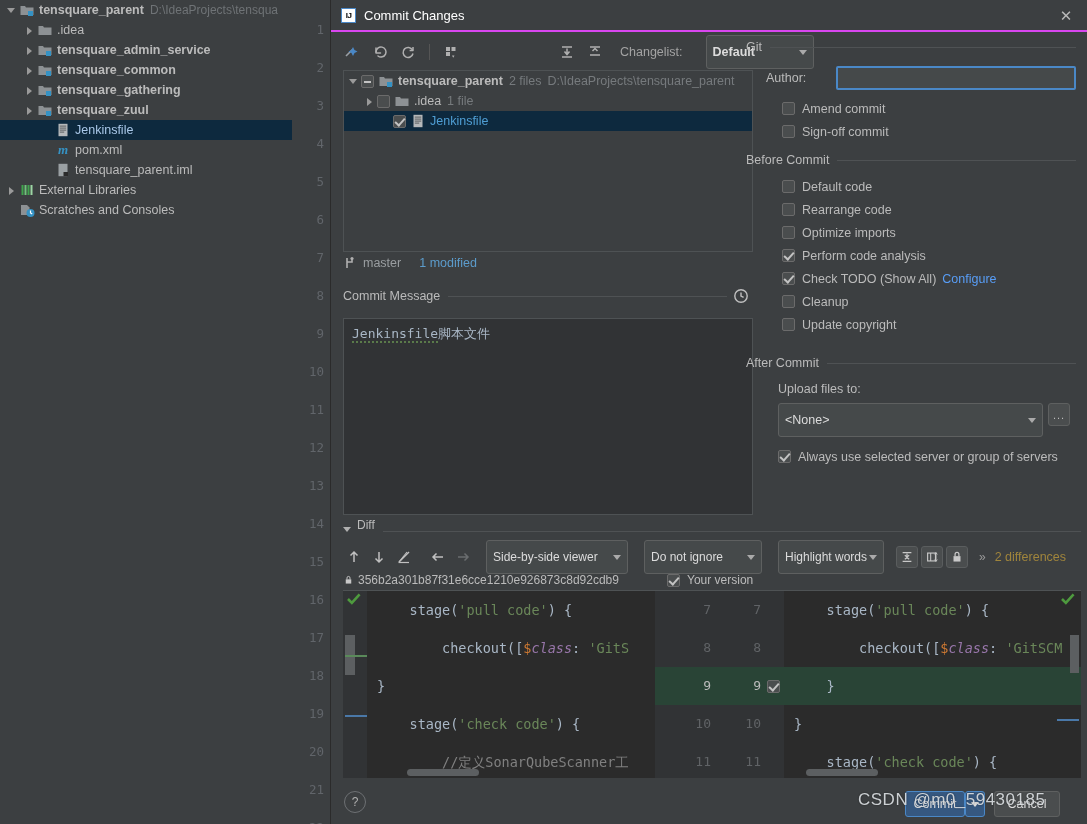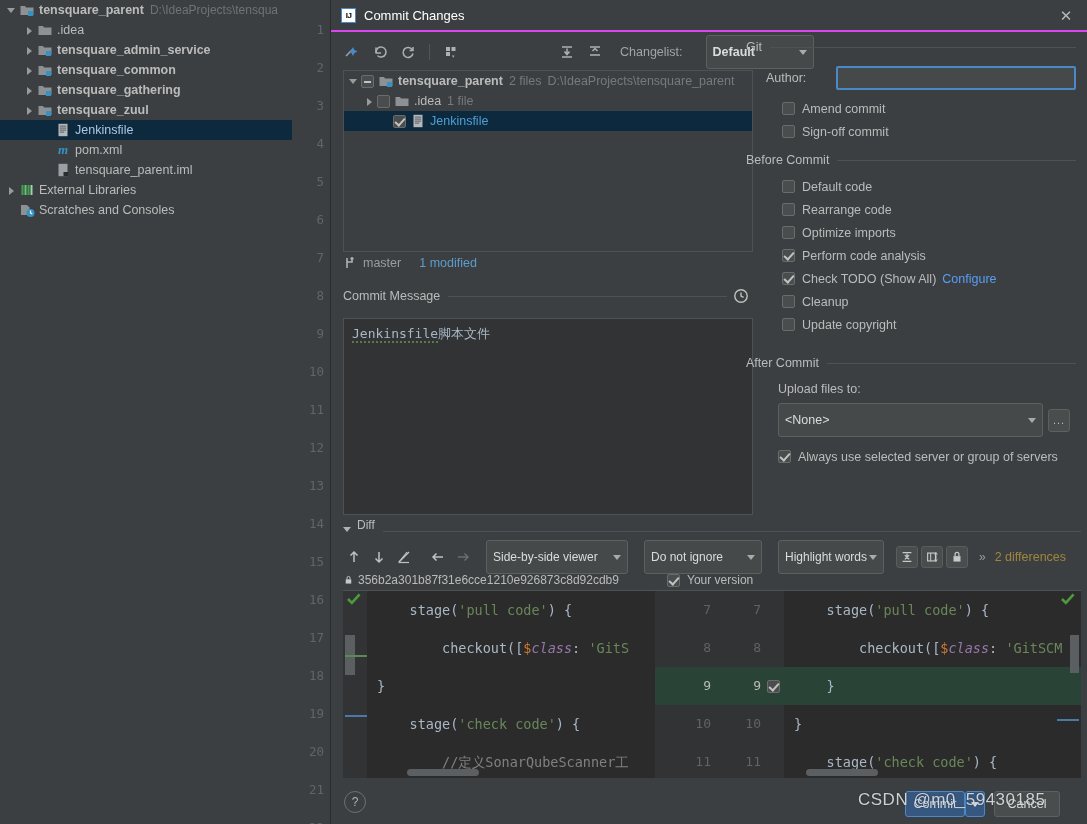--- a/index.html
+++ b/index.html
@@ -584,21 +584,21 @@
             <span>Update copyright</span>
           </div>
         </div>
 
       <div class="grp-hdr" style="margin-top:20px;">
         <span>After Commit</span>
         <span class="ln"></span>
       </div>
       <div style="padding-left:32px; margin-top:12px;">
         <div style="font-size:12.5px;">Upload files to:</div>
-        <div style="display:flex; align-items:center; margin-top:7px;">
+        <div style="display:flex; margin-top:7px;">
           <div class="combo upload">
             <span>&lt;None&gt;</span>
             <span class="caret"></span>
           </div>
           <div class="dots-btn">...</div>
         </div>
         <div class="chk-row" style="margin-top:8px;">
           <span class="cbx checked"></span>
           <span>Always use selected server or group of servers</span>
         </div>

